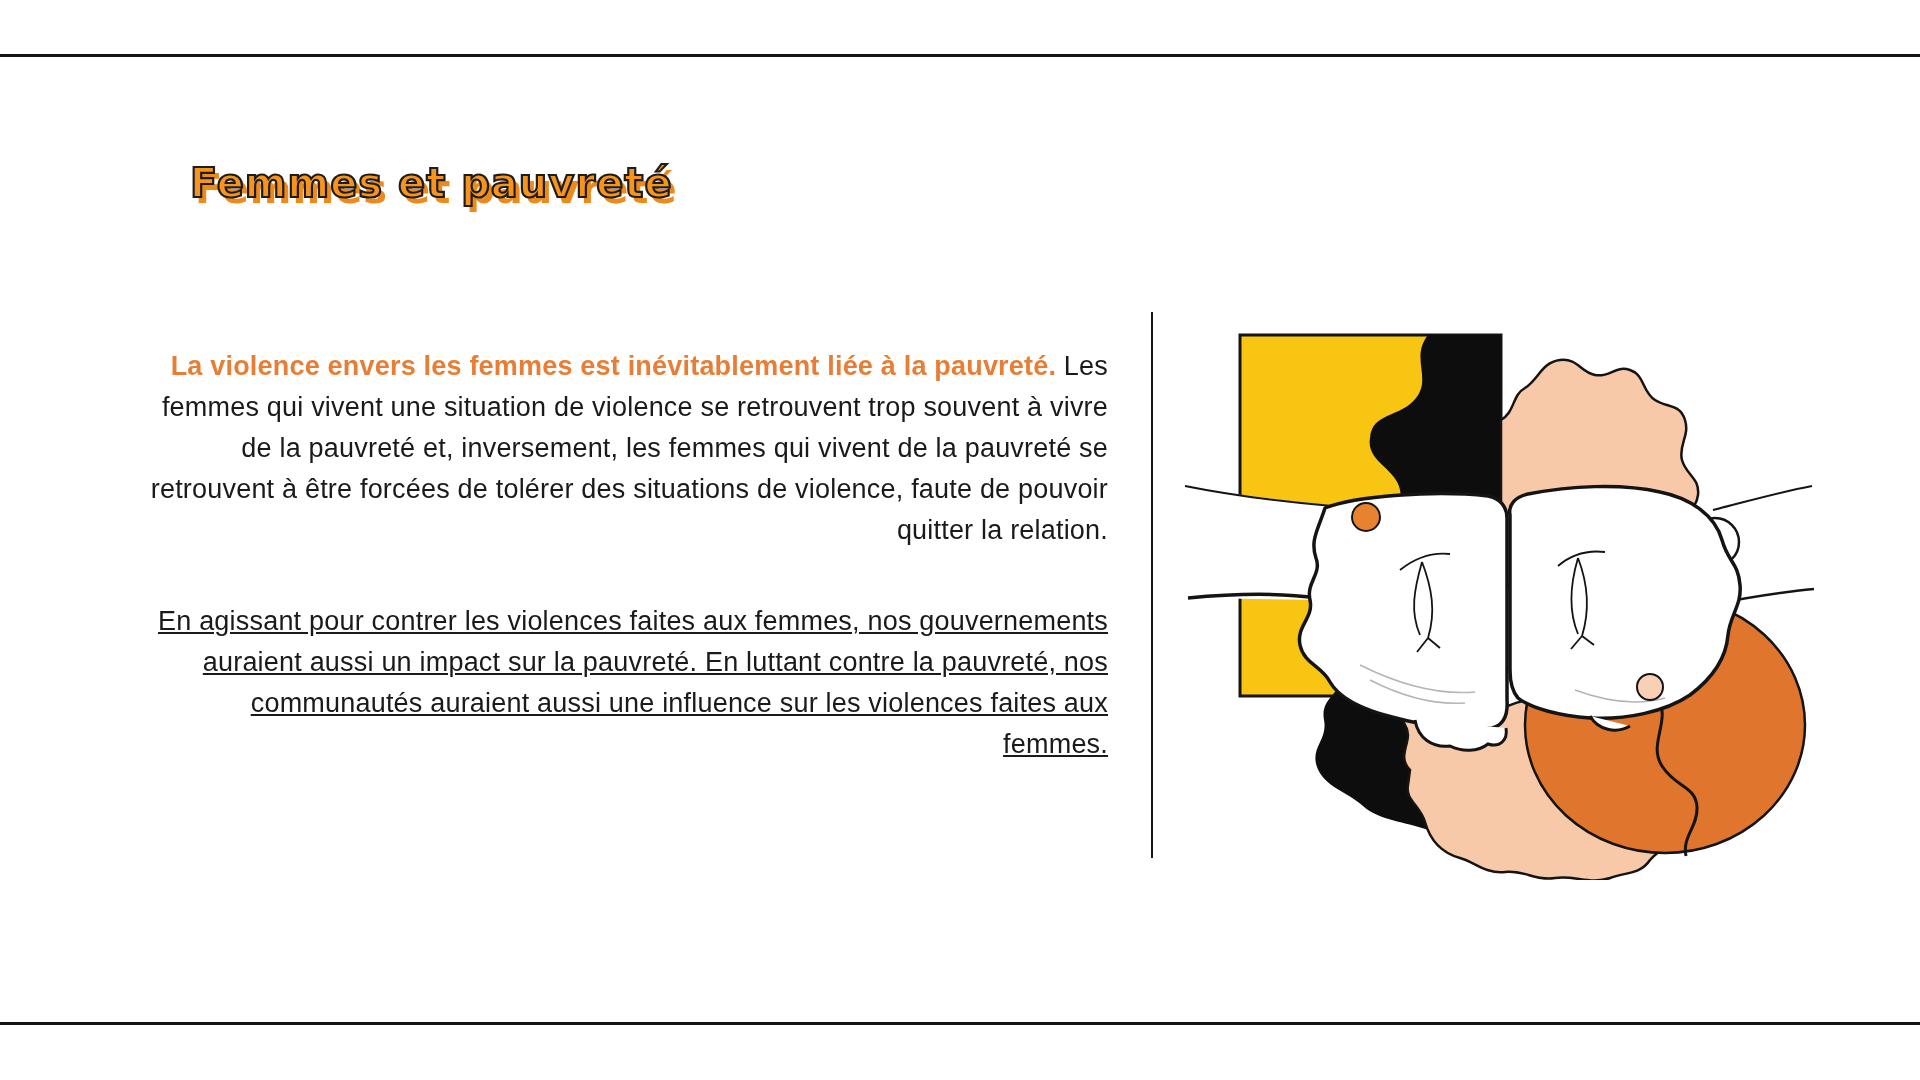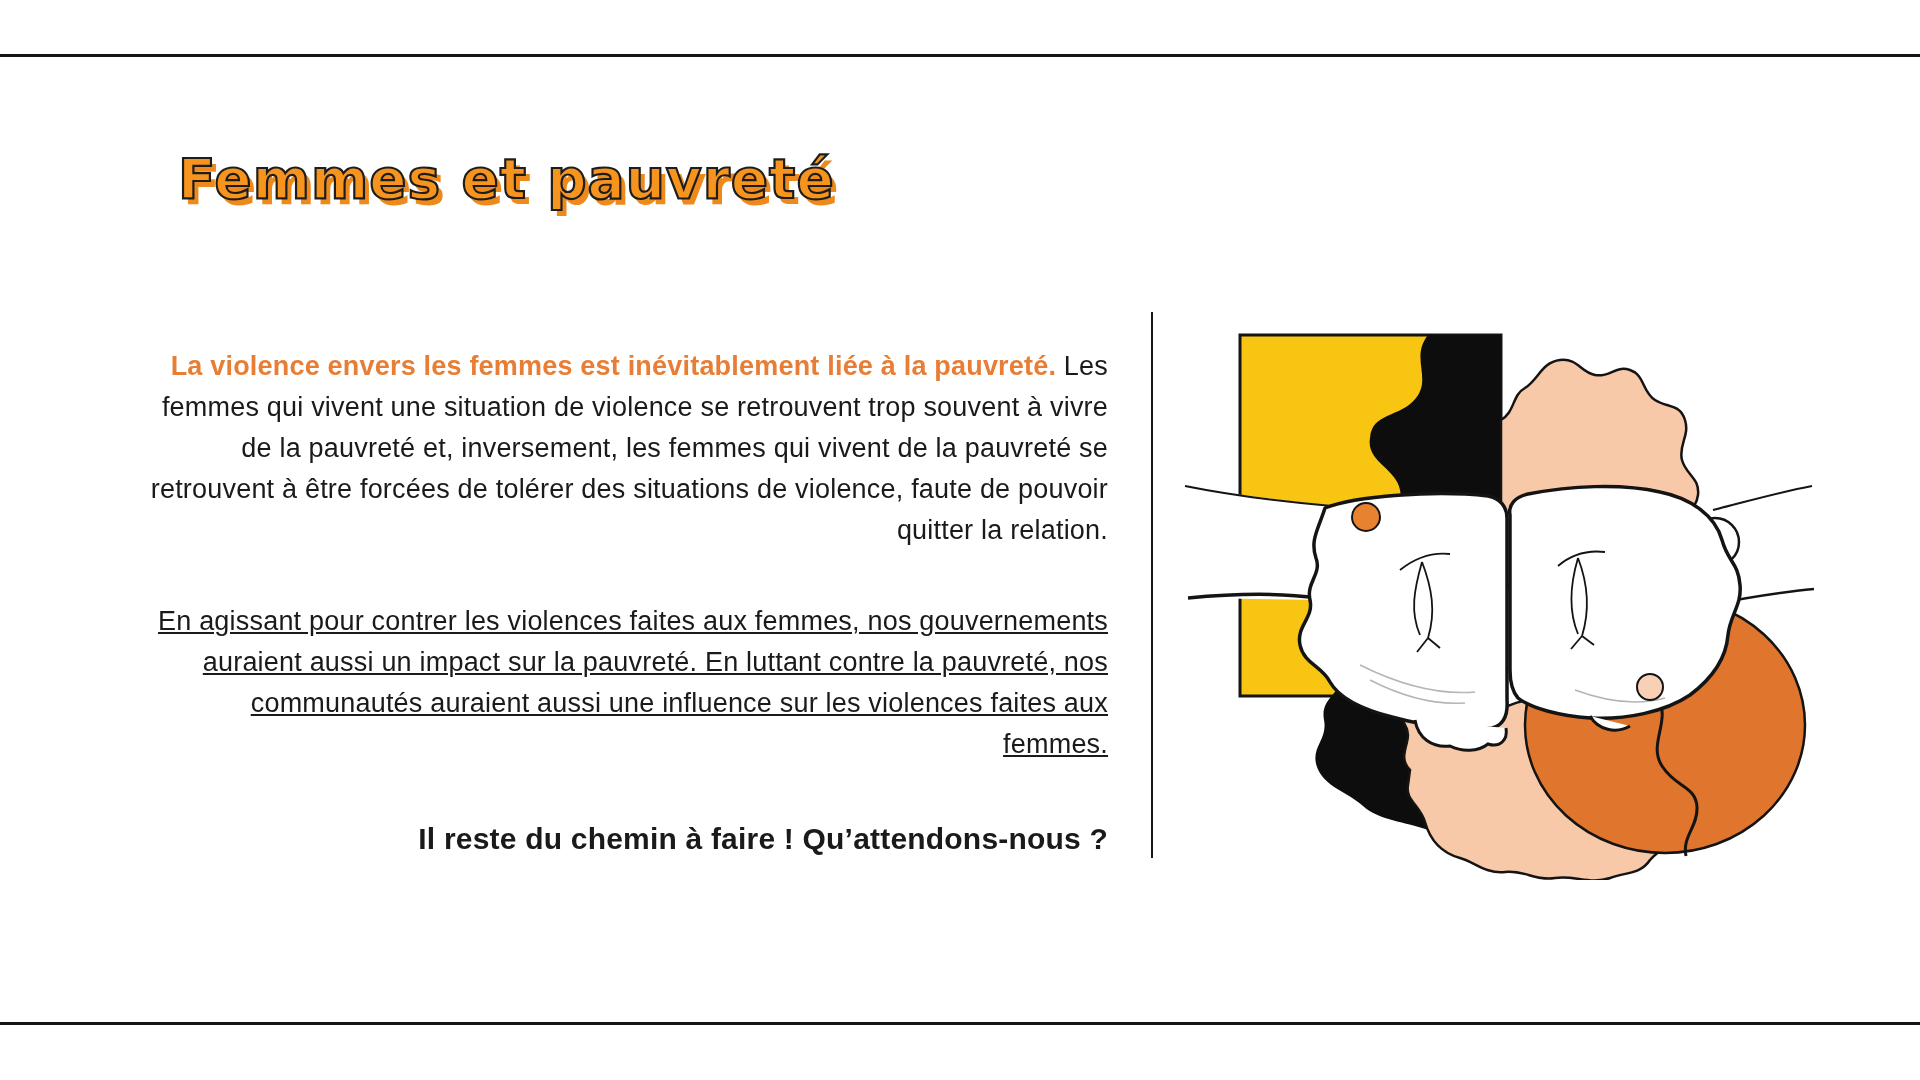--- a/index.html
+++ b/index.html
@@ -1,22 +1,22 @@
 <!DOCTYPE html>
 <html><head>
 <meta charset="utf-8">
 <style>
   html,body{margin:0;padding:0;background:#ffffff;}
   .page{position:relative;width:1920px;height:1080px;background:#ffffff;overflow:hidden;
         font-family:"Liberation Sans",sans-serif;color:#161616;}
   .rule{position:absolute;left:0;width:1920px;height:3px;background:#141414;}
   .rule.top{top:54px;}
   .rule.bottom{top:1022px;}
-  .title{position:absolute;left:178px;top:148px;margin:0;
-         font-family:"DejaVu Sans",sans-serif;font-weight:700;font-size:55px;line-height:1.15;
+  .title{position:absolute;left:178px;top:148px;margin:12px;
+         font-family:"DejaVu Sans",sans-serif;font-weight:700;font-size:40px;line-height:1.15;
          letter-spacing:1px;color:#F7941E;
          -webkit-text-stroke:2.2px #1d1d1d;
          text-shadow:5px 6px 0 #EE8A1C;}
   .textcol{position:absolute;left:140px;top:312px;width:968px;text-align:right;margin-top:34px;}
   .textcol p{margin:0;font-size:27px;line-height:41px;letter-spacing:0.2px;color:#1a1a1a;}
   .textcol p.p2{margin-top:50px;text-decoration:underline;}
   .lead{font-weight:700;color:#E87E35;}
   .cta{margin-top:53px !important;font-weight:700;font-size:30px !important;color:#F0AD4D;}
   .divider{position:absolute;left:1151px;top:312px;width:2px;height:546px;background:#161616;}
   .illu{position:absolute;left:1170px;top:300px;width:660px;height:580px;}
@@ -28,21 +28,20 @@
 <div class="page">
 
   <div class="rule top"></div>
   <div class="rule bottom"></div>
 
   <h1 class="title">Femmes et pauvreté</h1>
 
   <div class="textcol">
     <p><span class="lead">La violence envers les femmes est inévitablement liée à la pauvreté.</span><span> Les femmes qui vivent une situation de violence se retrouvent trop souvent à vivre de la pauvreté et, inversement, les femmes qui vivent de la pauvreté se retrouvent à être forcées de tolérer des situations de violence, faute de pouvoir quitter la relation.</span></p>
     <p class="p2">En agissant pour contrer les violences faites aux femmes, nos gouvernements auraient aussi un impact sur la pauvreté. En luttant contre la pauvreté, nos communautés auraient aussi une influence sur les violences faites aux femmes.</p>
-    <p class="cta">Il reste du chemin à faire ! Qu’attendons-nous ?</p>
   </div>
 
   <div class="divider"></div>
 
   <svg class="illu" viewBox="0 0 660 580">
     <defs>
       <clipPath id="rectClip">
           <rect x="70" y="35" width="261" height="500"></rect>
         </clipPath>
     </defs>

